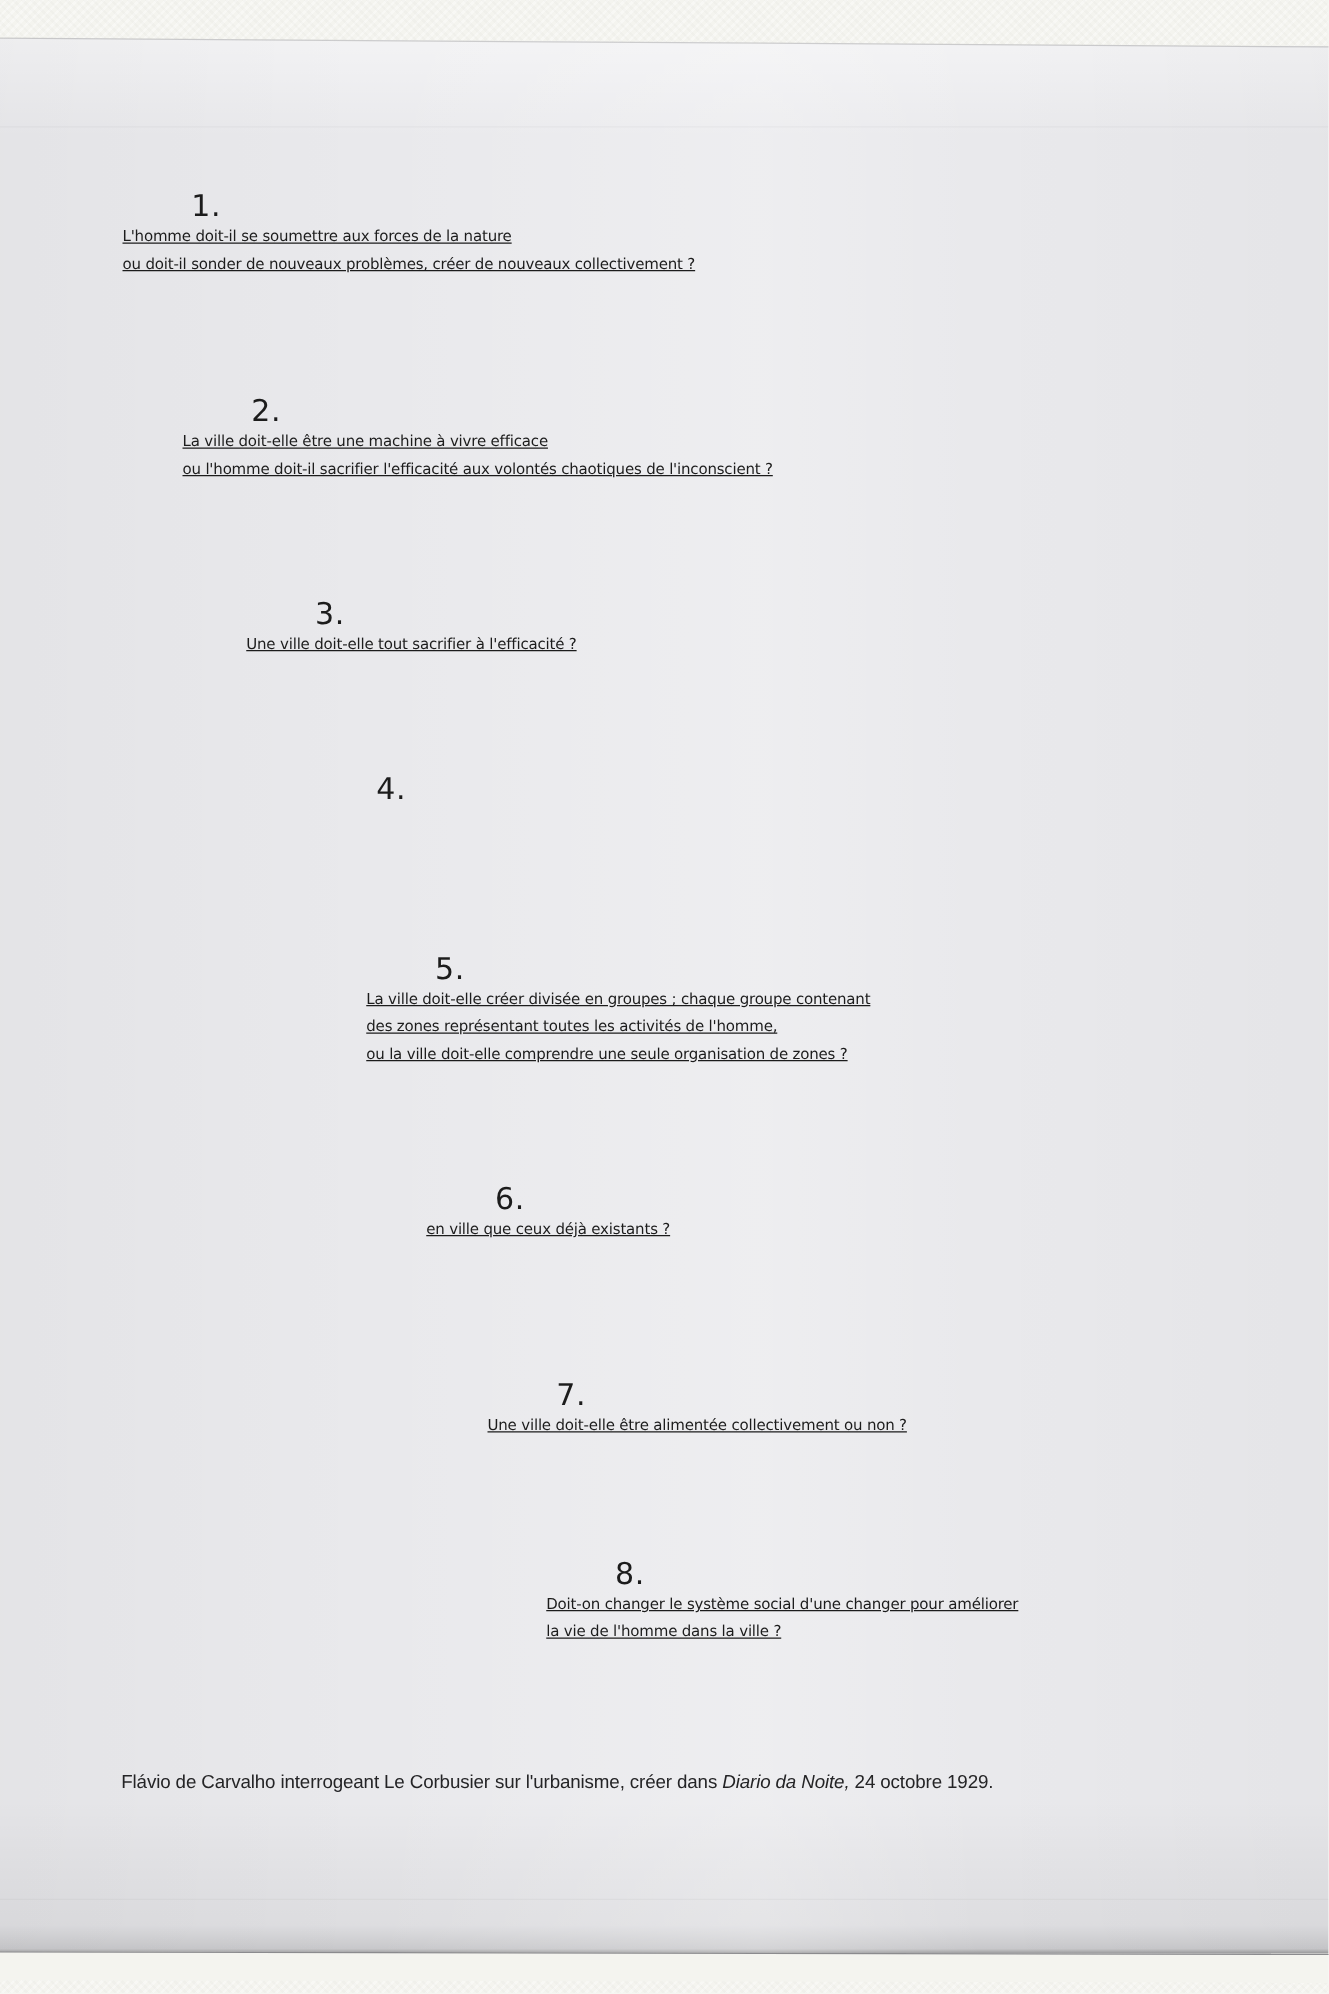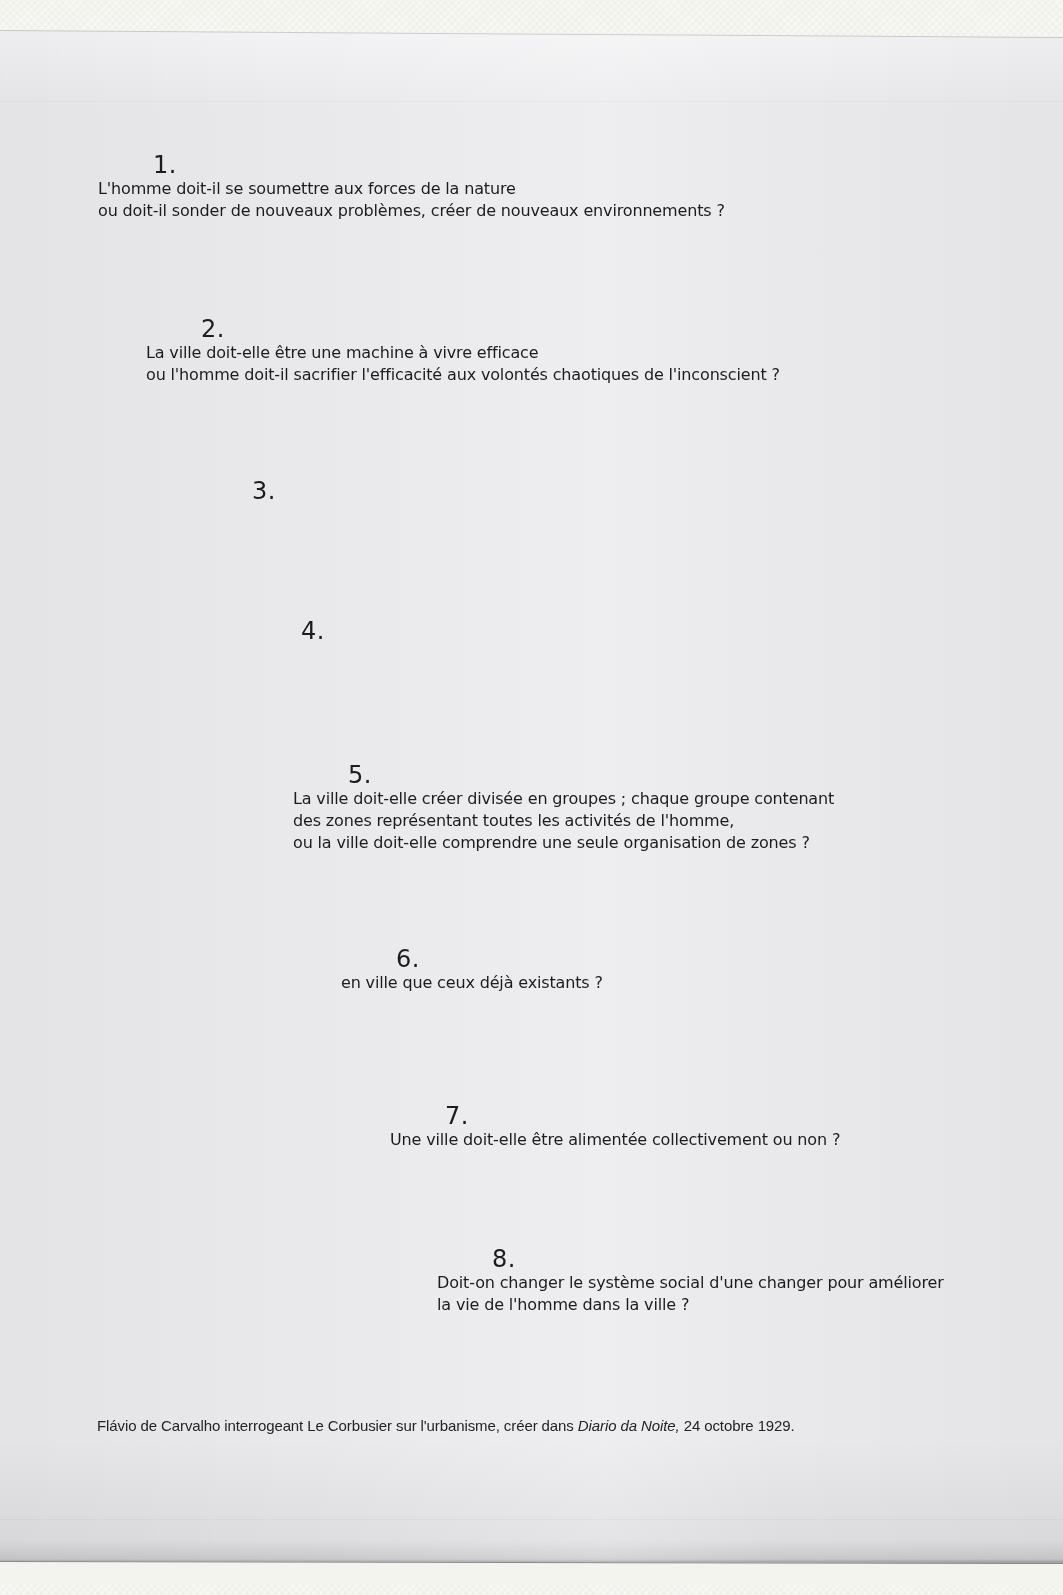--- a/index.html
+++ b/index.html
@@ -56,24 +56,25 @@
 
   
   .question { position: absolute; color: #1c1c1c; }
   .q-number {
     font-size: 24px;
     line-height: 26px;
     margin-left: 55px;
     letter-spacing: 0.5px;
   }
   .q-line {
-    font-size: 16px;
+    font-size: 12px;
     line-height: 22px;
     letter-spacing: -0.15px;
     white-space: nowrap;
+    text-decoration: underline;
   }
   .q1 { left:  98px; top:  152px; }
   .q2 { left: 146px; top:  316px; }
   .q3 { left: 197px; top:  478px; }
   .q4 { left: 246px; top:  618px; }
   .q5 { left: 293px; top:  762px; }
   .q6 { left: 341px; top:  946px; }
   .q7 { left: 390px; top: 1103px; }
   .q8 { left: 437px; top: 1246px; }
 
@@ -100,31 +101,32 @@
   <div class="wall wall-top"></div>
   <div class="wall wall-bottom"></div>
   <div class="edge-line edge-top"></div>
   <div class="edge-line edge-bottom"></div>
   <div class="crease crease-1"></div>
   <div class="crease crease-2"></div>
 
   <div class="question q1">
     <div class="q-number">1.</div>
     <div class="q-line">L'homme doit-il se soumettre aux forces de la nature</div>
-    <div class="q-line">ou doit-il sonder de nouveaux problèmes, créer de nouveaux environnements ?</div>
+    <div class="q-line">ou doit-il sonder de nouveaux problèmes, créer de nouveaux collectivement ?</div>
   </div>
 
   <div class="question q2">
     <div class="q-number">2.</div>
     <div class="q-line">La ville doit-elle être une machine à vivre efficace</div>
     <div class="q-line">ou l'homme doit-il sacrifier l'efficacité aux volontés chaotiques de l'inconscient ?</div>
   </div>
 
   <div class="question q3">
     <div class="q-number">3.</div>
+    <div class="q-line">Une ville doit-elle tout sacrifier à l'efficacité ?</div>
   </div>
 
   <div class="question q4">
     <div class="q-number">4.</div>
   </div>
 
   <div class="question q5">
     <div class="q-number">5.</div>
     <div class="q-line">La ville doit-elle créer divisée en groupes ; chaque groupe contenant</div>
     <div class="q-line">des zones représentant toutes les activités de l'homme,</div>

